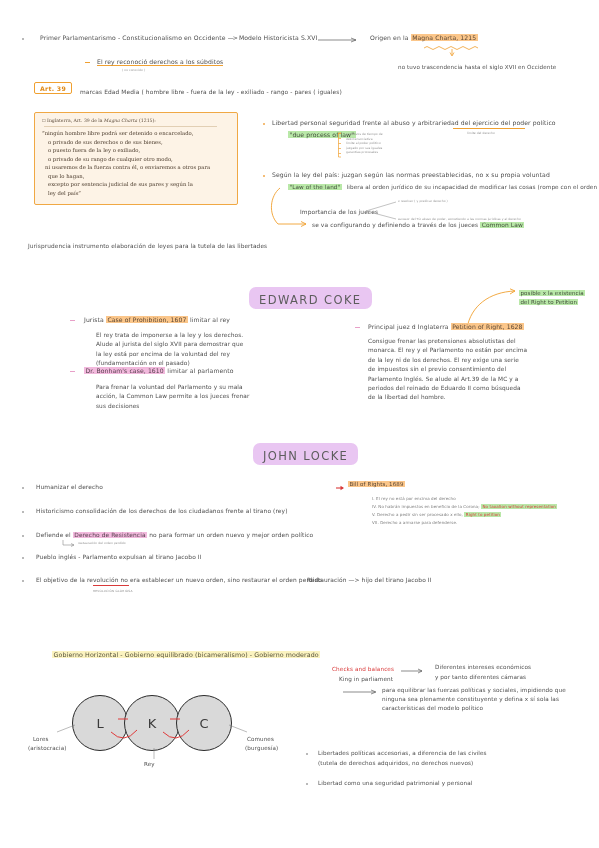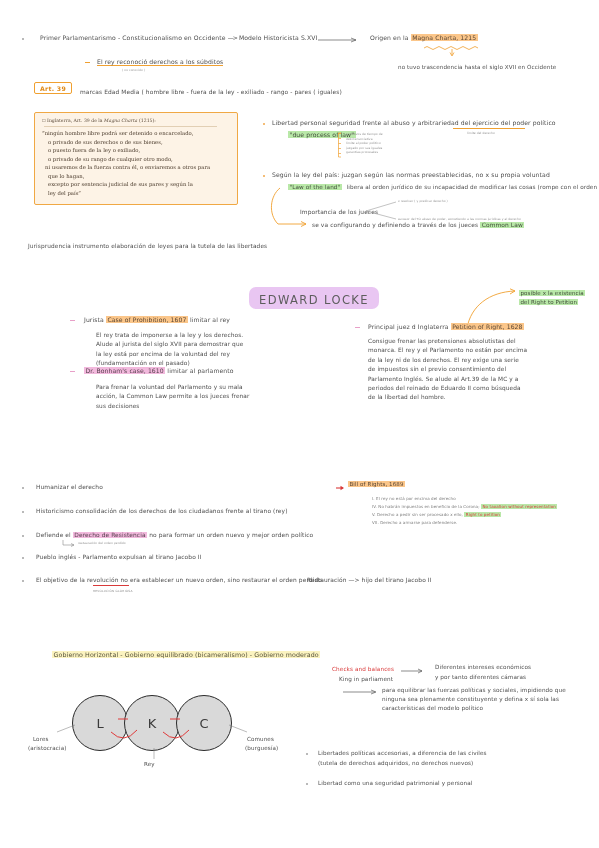--- a/index.html
+++ b/index.html
@@ -176,21 +176,21 @@
   </svg>
 
   <div class="abs txt hand" style="left:312px; top:221px; font-size:5.9px;">
     <span>se va configurando y definiendo a través de los jueces</span>
     <span class="hl-grn">Common Law</span>
   </div>
 
   <div class="abs txt hand" style="left:28px; top:242px; font-size:5.8px;">Jurisprudencia  instrumento elaboración de leyes para la tutela de las libertades</div>
 
   <div class="abs pill" style="left:249px; top:287px;">
-    <span class="pill-txt hand">EDWARD LOCKE</span>
+    <span class="pill-txt hand">EDWARD COKE</span>
   </div>
 
   <div class="dash-pink" style="left:70px; top:320px;"></div>
   <div class="abs txt hand" style="left:84px; top:316px;">
     <span>Jurista</span>
     <span class="hl-or">Case of Prohibition, 1607</span>
     <span>limitar al rey</span>
   </div>
   <div class="abs txt txt-w hand" style="left:96px; top:331px; width:148px; font-size:5.8px; line-height:1.62;">El rey trata de imponerse a la ley y los derechos.  Alude al jurista del siglo XVII para demostrar que la ley está por encima de la voluntad del rey (fundamentación en el pasado)</div>
 
@@ -212,20 +212,23 @@
     <span class="hl-grn">del Right to Petition</span>
   </div>
 
   <div class="dash-pink" style="left:355px; top:327px;"></div>
   <div class="abs txt hand" style="left:368px; top:323px;">
     <span>Principal juez d Inglaterra</span>
     <span class="hl-or">Petition of Right, 1628</span>
   </div>
   <div class="abs txt txt-w hand" style="left:368px; top:337px; width:160px; font-size:5.8px; line-height:1.62;">Consigue frenar las pretensiones absolutistas del monarca. El rey y el Parlamento no están por encima de la ley ni de los derechos. El rey exige una serie de impuestos sin el previo consentimiento del Parlamento Inglés. Se alude al Art.39 de la MC y a periodos del reinado de Eduardo II como búsqueda de la libertad del hombre.</div>
 
+  <div class="abs pill" style="left:253px; top:443px;">
+    <span class="pill-txt hand">JOHN LOCKE</span>
+  </div>
 
   <div class="bullet-sq" style="left:22px; top:487px;"></div>
   <div class="abs txt hand" style="left:36px; top:483px; font-size:5.9px;">Humanizar el derecho</div>
 
   <div class="bullet-sq" style="left:22px; top:511px;"></div>
   <div class="abs txt hand" style="left:36px; top:507px; font-size:5.9px;">Historicismo  consolidación de los derechos de los ciudadanos  frente al tirano (rey)</div>
 
   <div class="bullet-sq" style="left:22px; top:535px;"></div>
   <div class="abs txt hand" style="left:36px; top:531px; font-size:5.9px;">
     <span>Defiende el</span>

